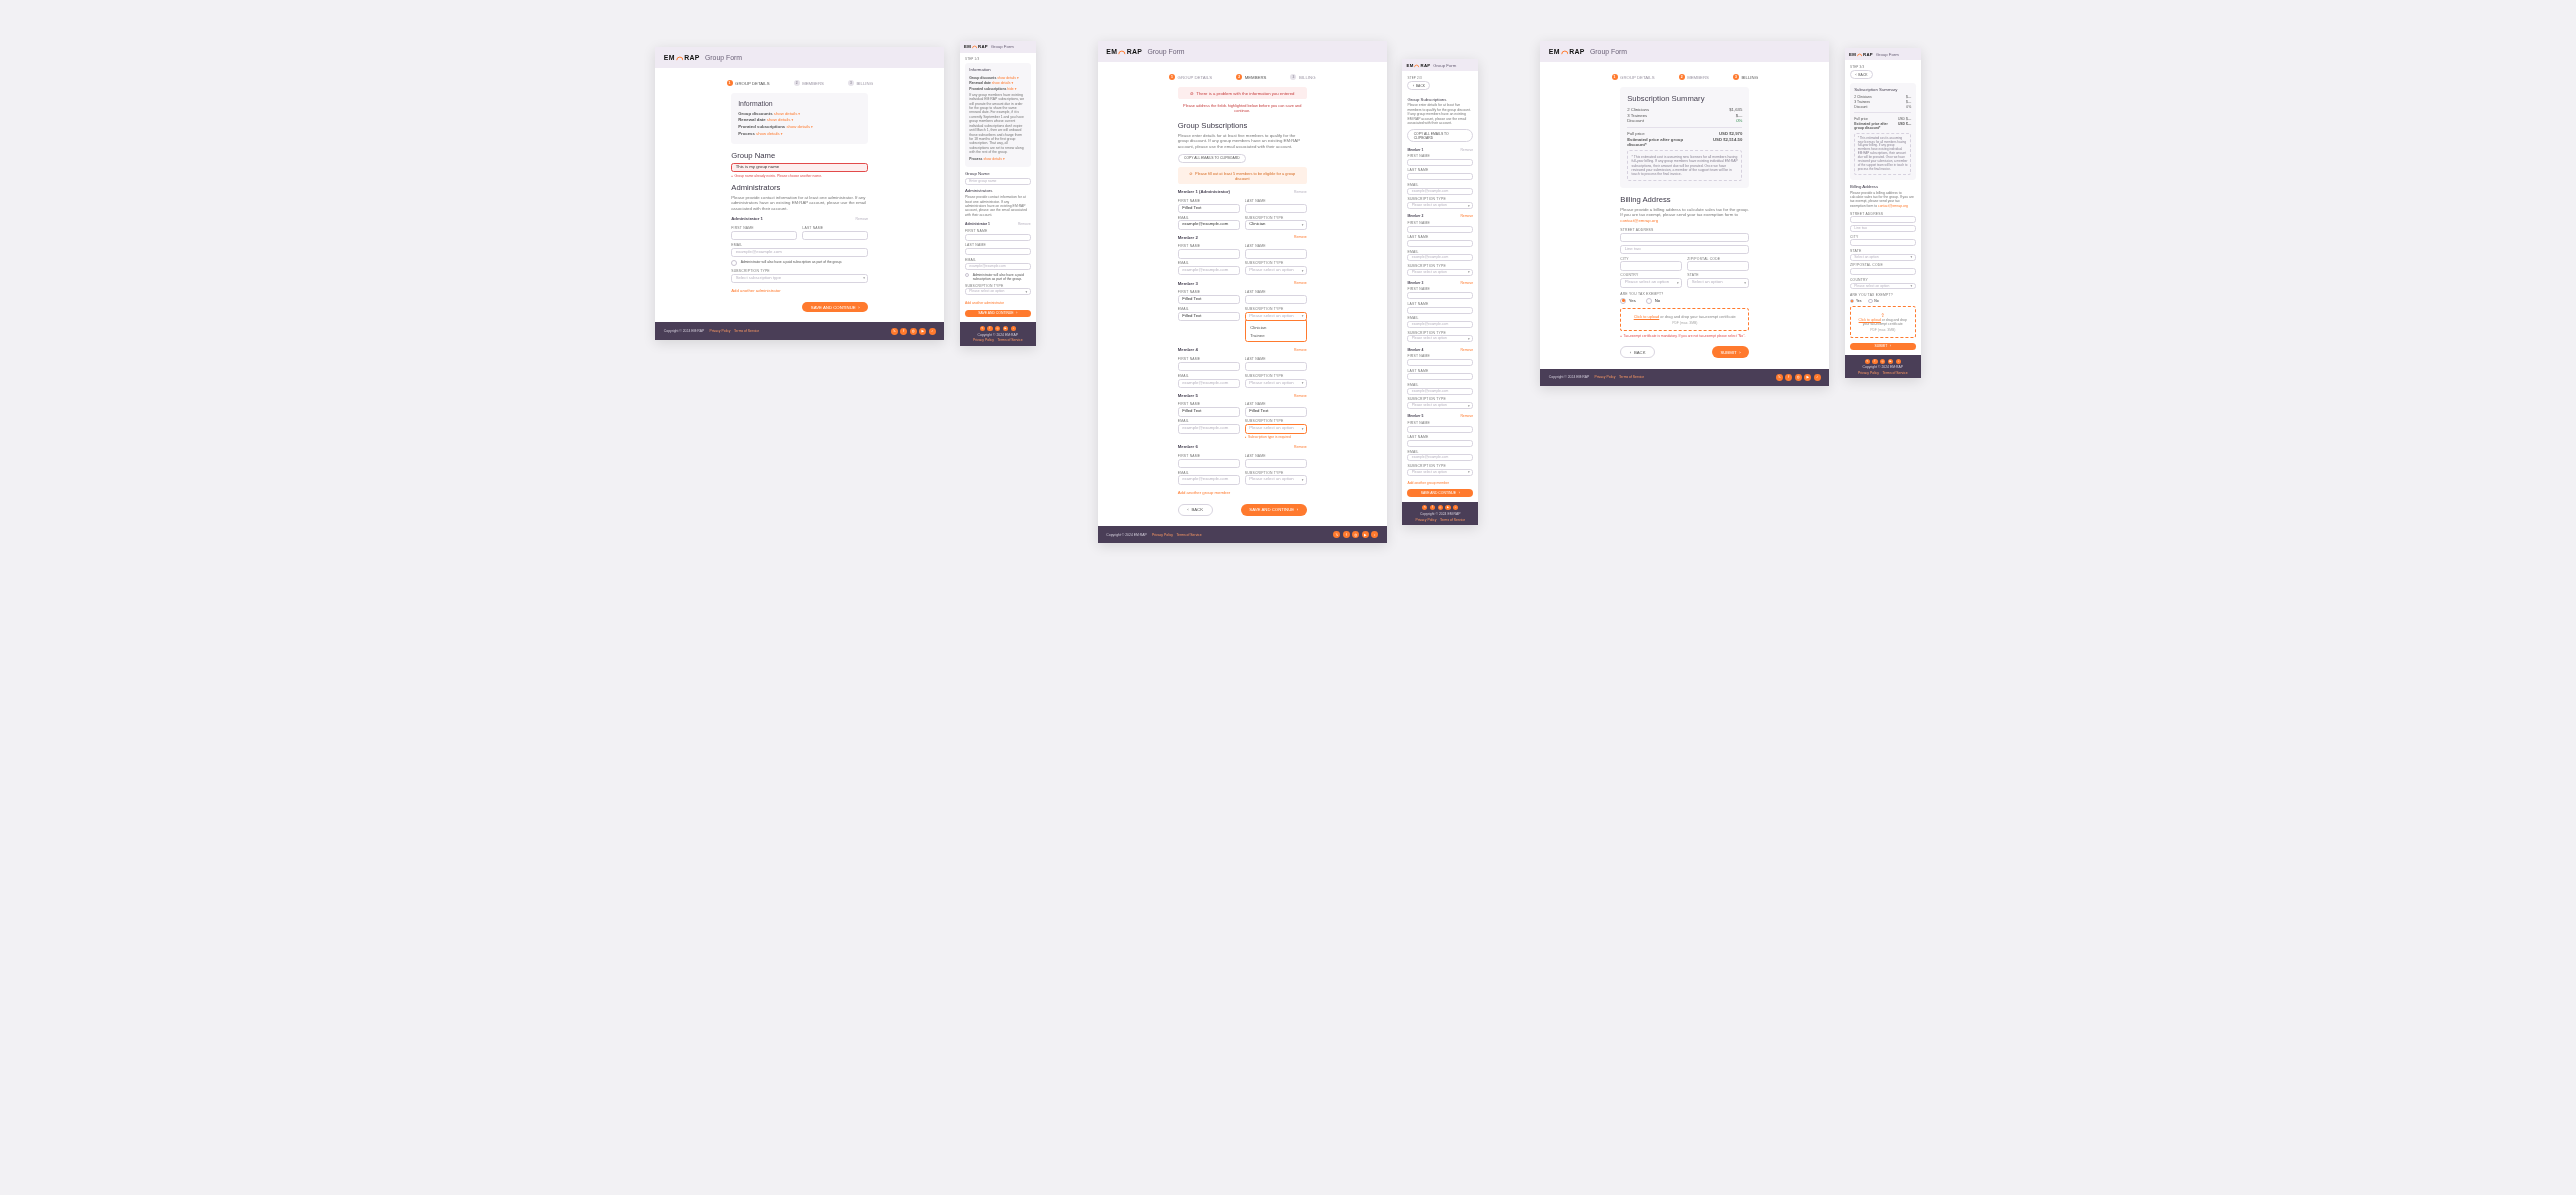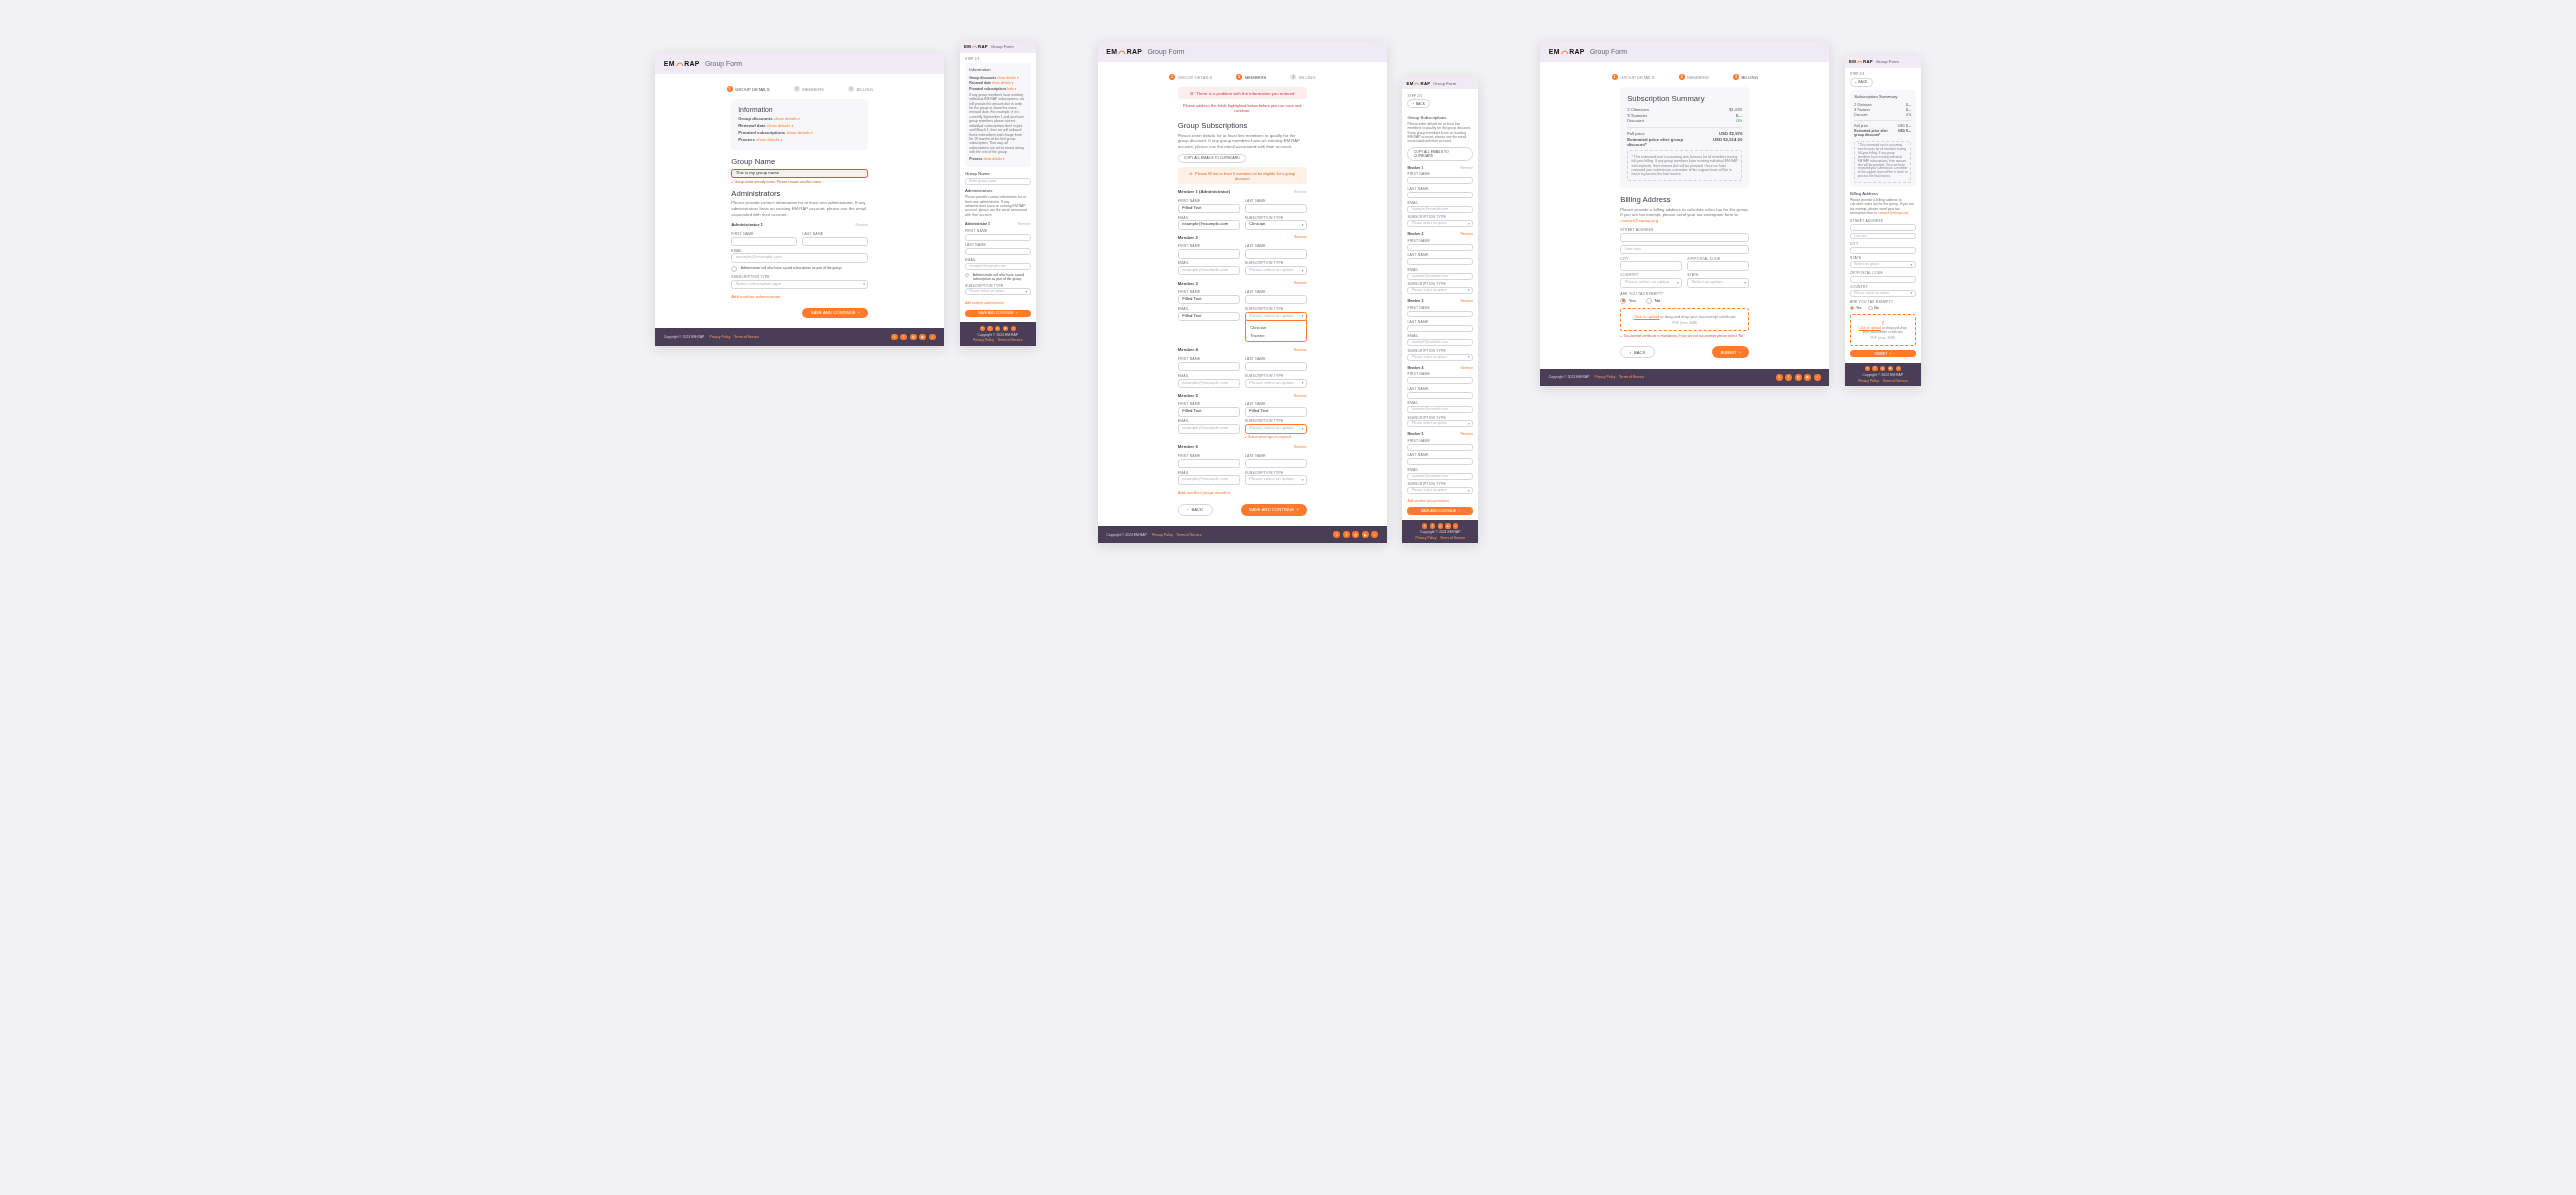--- a/index.html
+++ b/index.html
@@ -4,21 +4,21 @@
 <style>
   * { box-sizing: border-box; margin: 0; padding: 0; }
   body {
     background: #f2f1f4;
     font-family: -apple-system, Helvetica, Arial, sans-serif;
     font-size: 4.3px;
     color: #333;
     padding: 41px 20.6px;
   }
   .stage { display: flex; gap: 62px; align-items: flex-start; justify-content: center; }
-  .pair { display: flex; gap: 15.5px; align-items: flex-end; }
+  .pair { display: flex; gap: 15.5px; align-items: center; }
   .card {
     background: #fff;
     box-shadow: 0 3.4px 12px rgba(0,0,0,0.12);
     display: flex; flex-direction: column;
     overflow: hidden;
   }
   .card.desktop { width: 289px; }
   .card.mobile  { width: 76px; }
 
   .hdr { background: #efeaf3; display: flex; align-items: center; padding: 6.9px 8.6px; gap: 5.2px; }

